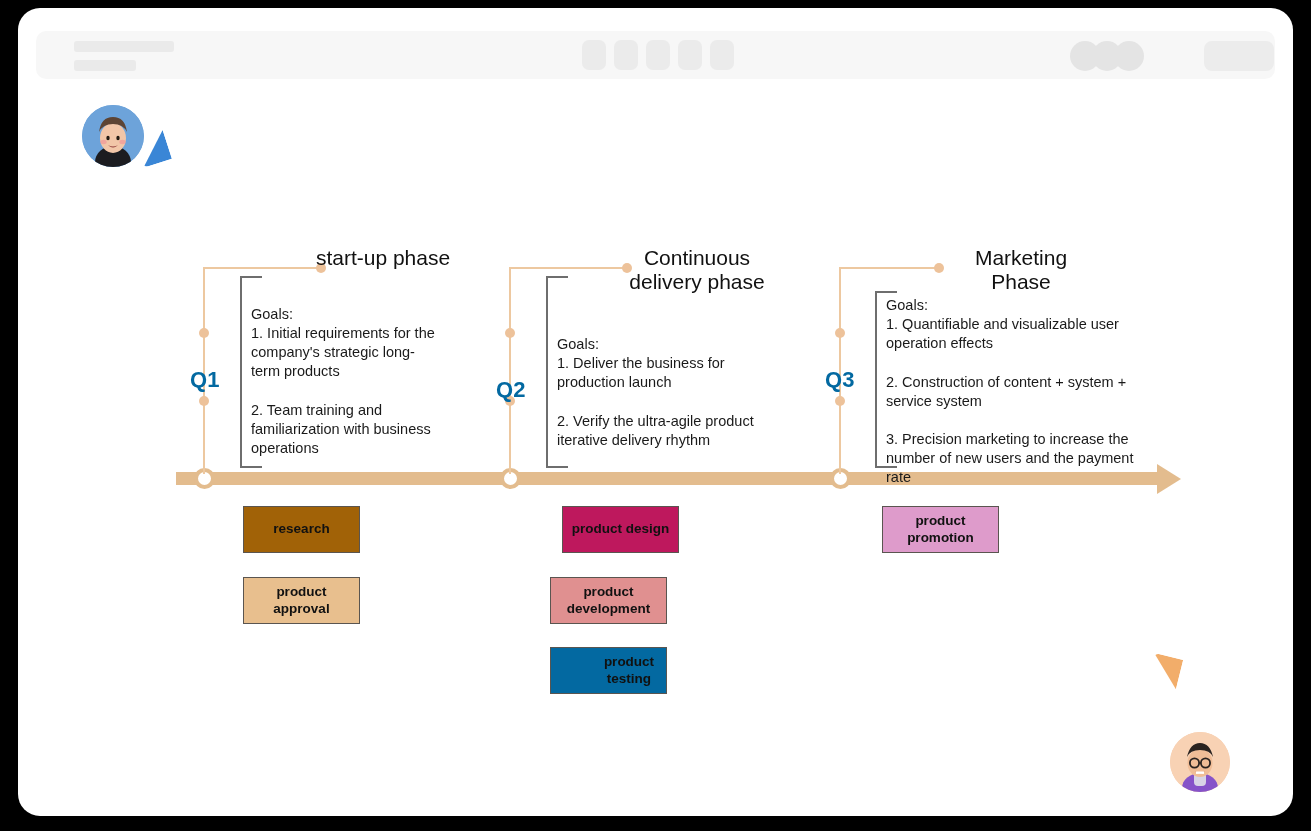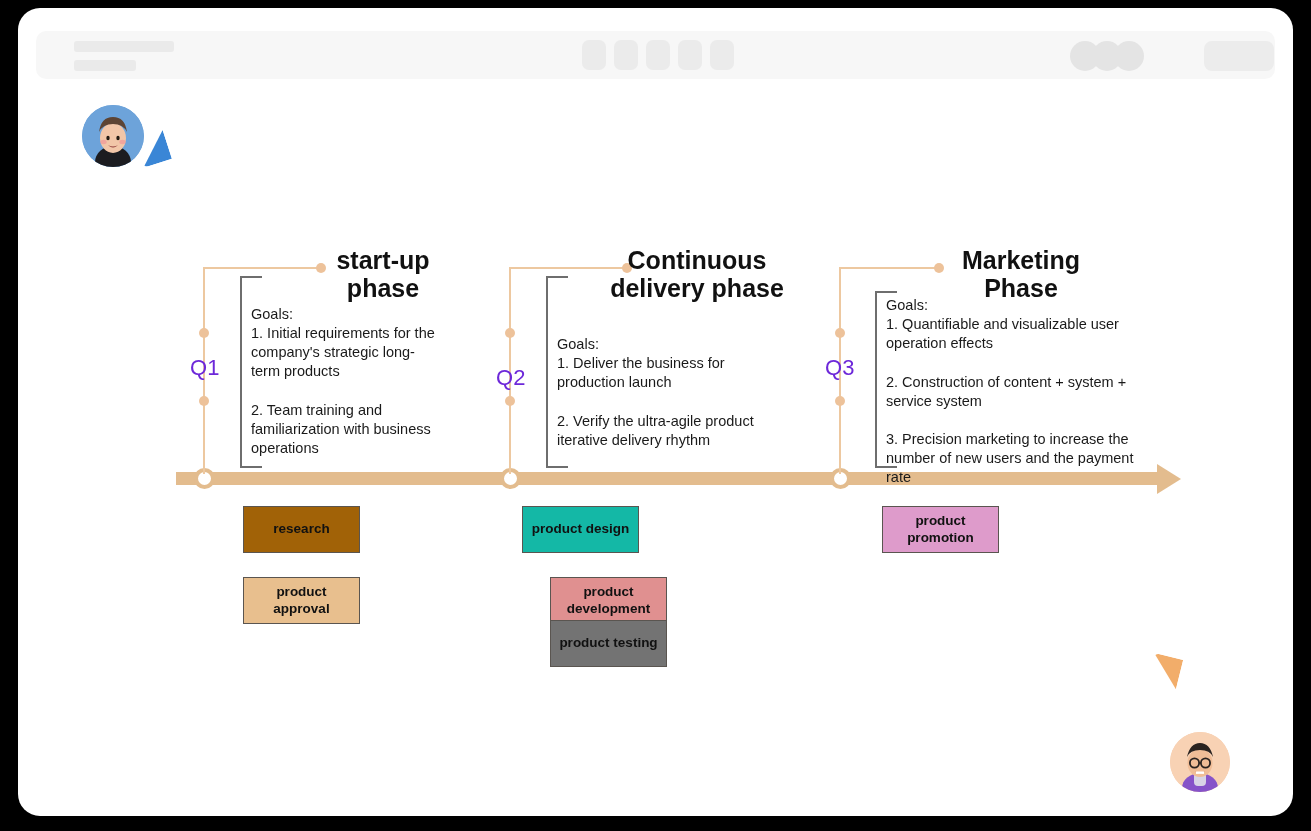--- a/index.html
+++ b/index.html
@@ -133,28 +133,29 @@
     border-left: 2px solid #6e6e6e;
     border-top: 2px solid #6e6e6e;
     border-bottom: 2px solid #6e6e6e;
     width: 22px;
   }
 
   
   .q-label {
     position: absolute;
     font-size: 22px;
+    font-weight: 700;
+    color: #0369a1;
+    letter-spacing: 0.2px;
+    margin-top: 12px;
+  }
+  .phase-title {
+    position: absolute;
+    font-size: 21px;
     font-weight: 400;
-    color: #6d28d9;
-    letter-spacing: 0.2px;
-  }
-  .phase-title {
-    position: absolute;
-    font-size: 25px;
-    font-weight: 700;
     color: #111111;
     text-align: center;
     line-height: 1.12;
   }
   .goals {
     position: absolute;
     font-size: 14.5px;
     line-height: 1.32;
     color: #1a1a1a;
     white-space: pre-line;
@@ -282,24 +283,24 @@
 
     <div class="bracket" style="left:528px; top:268px; height:192px;"></div>
 
     <div class="goals" style="left:539px; top:327px; width:230px;">Goals:
 1. Deliver the business for
 production launch
 
 2. Verify the ultra-agile product
 iterative delivery rhythm</div>
 
-    <div class="task" style="left:504px; top:498px; width:117px; height:47px; background:#14b8a6;">product design</div>
+    <div class="task" style="left:544px; top:498px; width:117px; height:47px; background:#be185d;">product design</div>
     <div class="task" style="left:532px; top:569px; width:117px; height:47px; background:#e09090;">product
 development</div>
-    <div class="task" style="left:532px; top:612px; width:117px; height:47px; background:#737373;">product testing</div>
+    <div class="task" style="left:532px; top:639px; width:117px; height:47px; background:#0369a1;padding-left:45px;">product testing</div>
 
     <div class="conn-v" style="left:821px; top:324px; height:142px;"></div>
     <div class="conn-v" style="left:821px; top:260px; height:66px;"></div>
     <div class="conn-h" style="left:821px; top:259px; width:100px;"></div>
     <div class="conn-dot" style="left:817px; top:320px;"></div>
     <div class="conn-dot" style="left:817px; top:388px;"></div>
     <div class="conn-dot" style="left:916px; top:255px;"></div>
 
     <div class="q-label" style="left:807px; top:347px;">Q3</div>
 

